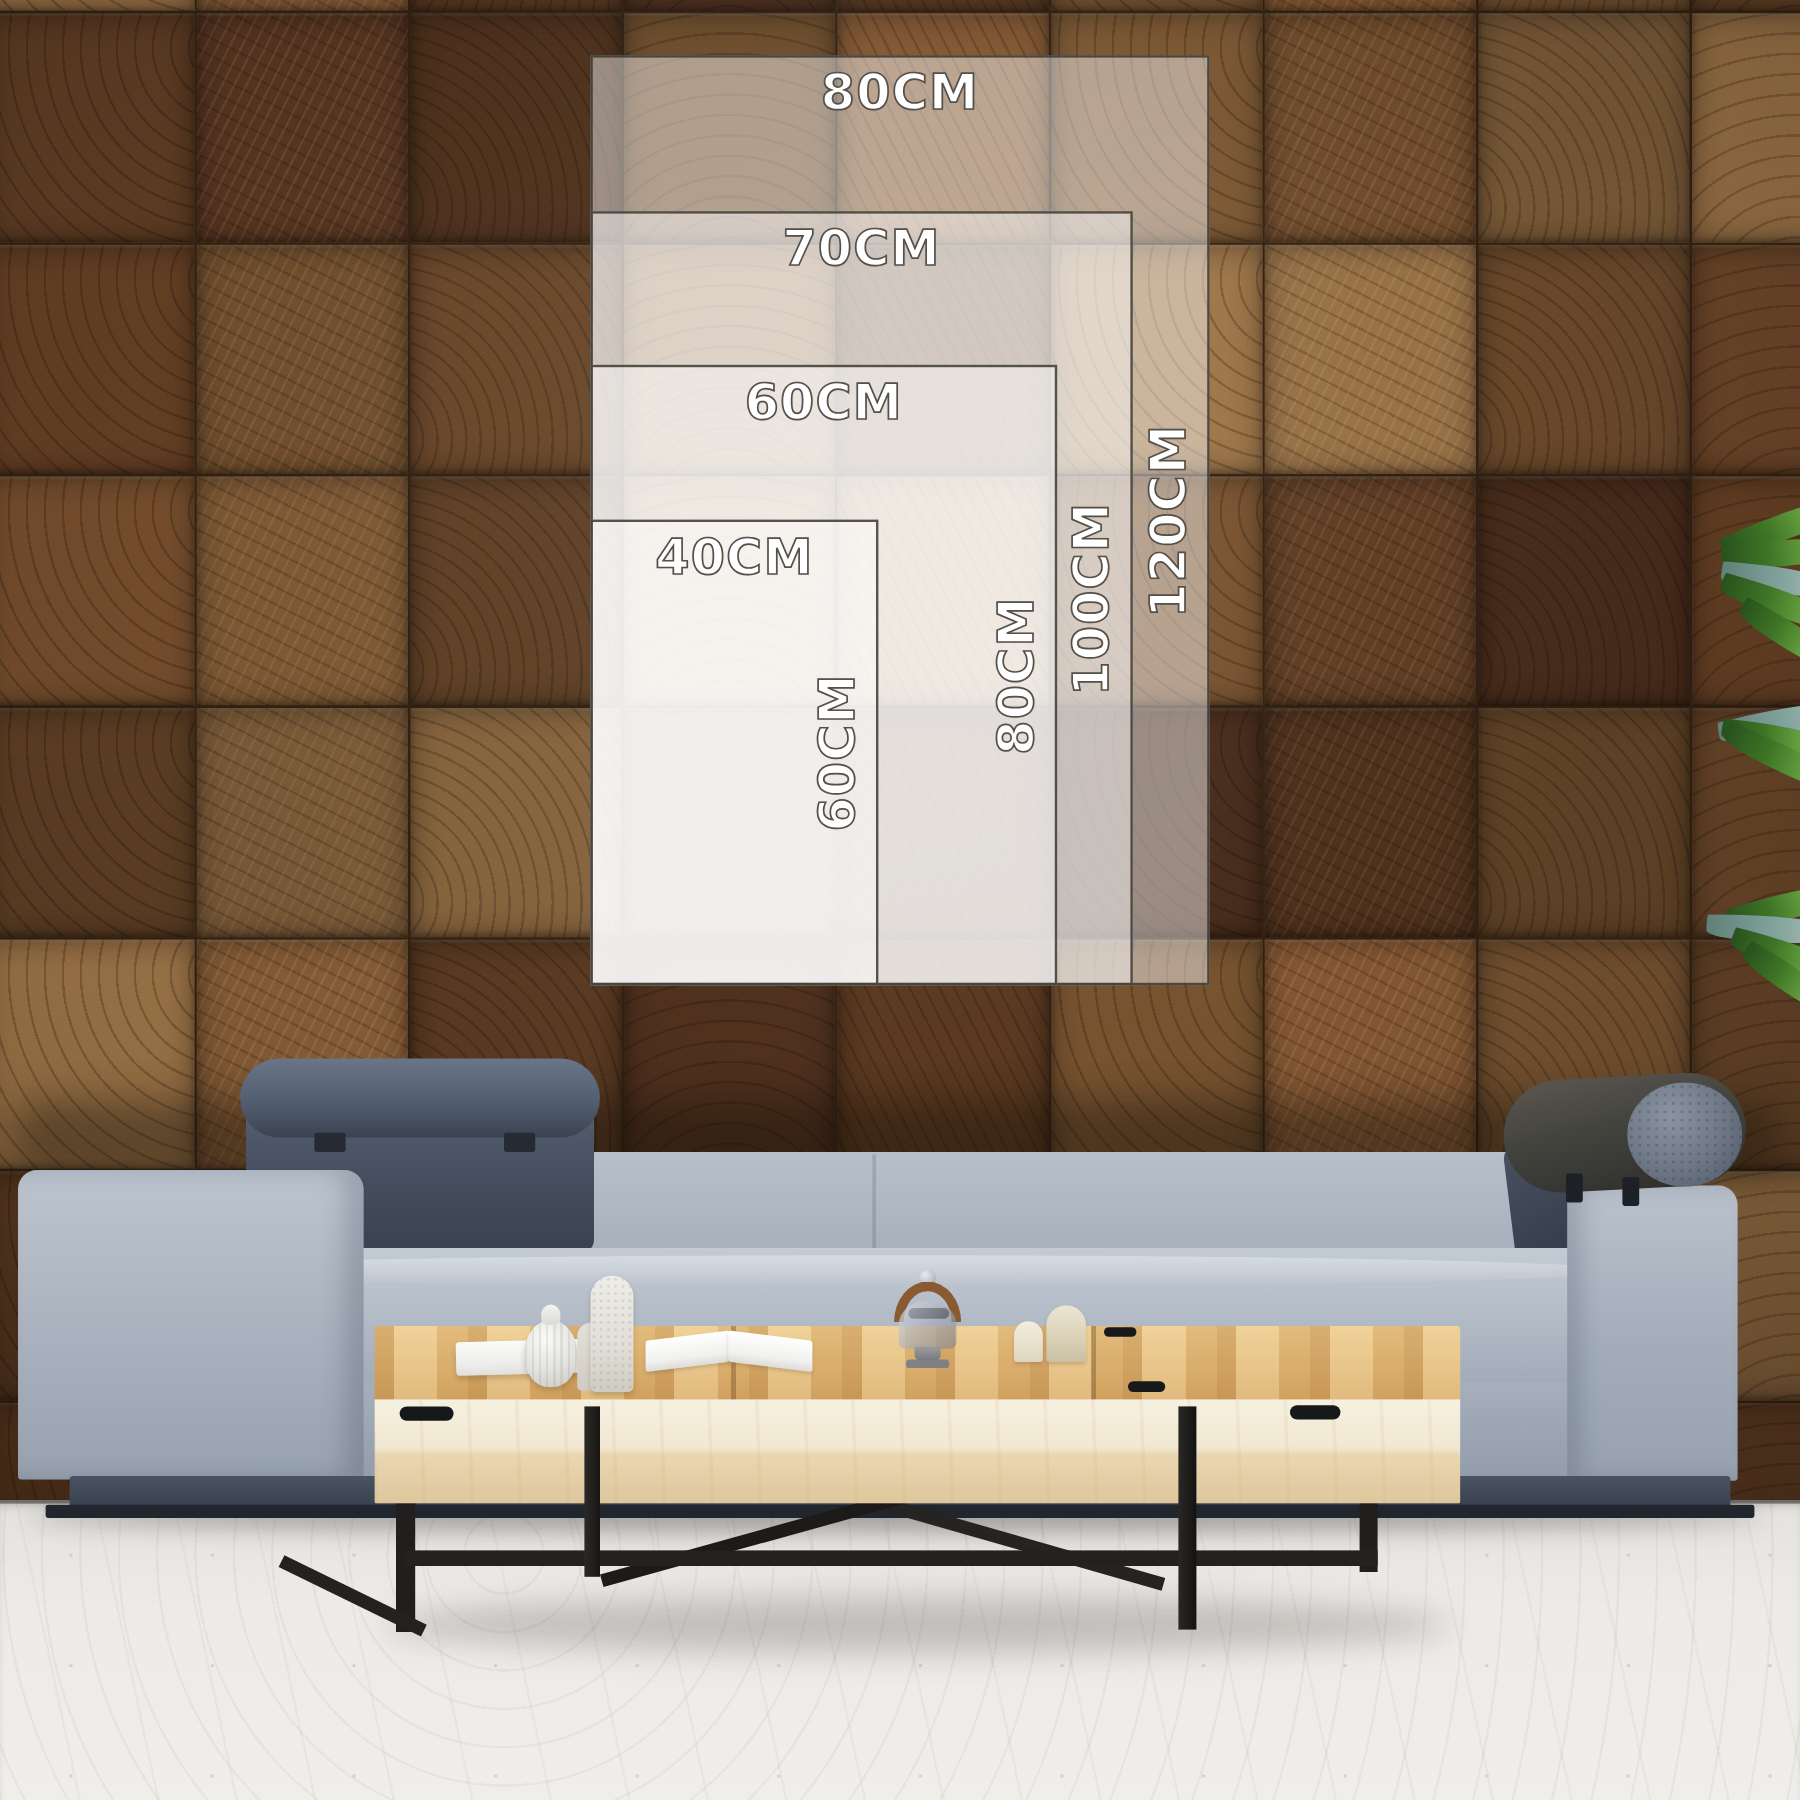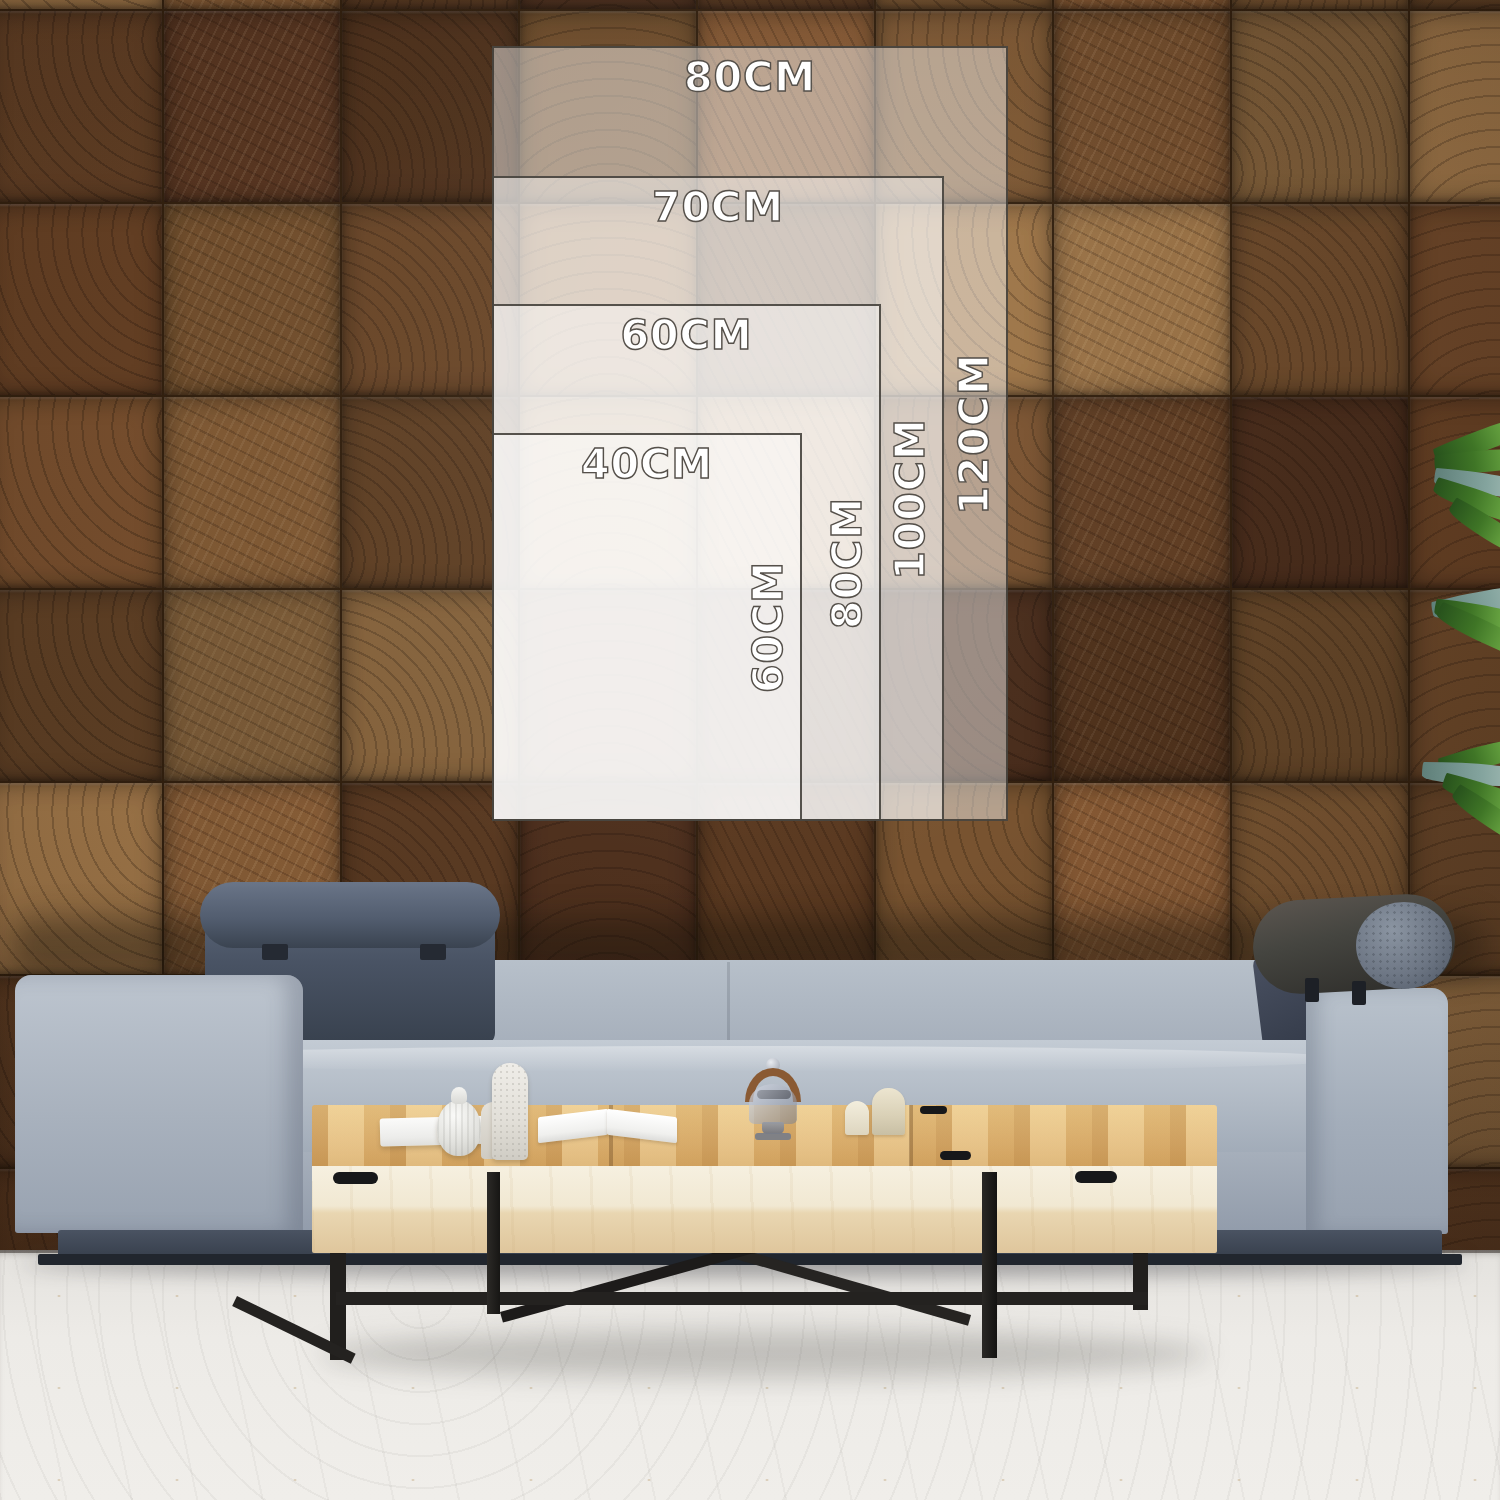--- a/index.html
+++ b/index.html
@@ -23,21 +23,21 @@
                  linear-gradient(180deg, rgba(0,0,0,0.05) 0%, rgba(0,0,0,0) 20%, rgba(0,0,0,0) 70%, rgba(20,10,5,0.28) 100%);}
   .sofa-wall-shadow{position:absolute;left:8px;top:918px;width:1478px;height:56px;background:rgba(22,15,9,0.38);
       filter:blur(15px);border-radius:40px;z-index:2;}
 
   
   .size-guide{position:absolute;left:0;top:0;width:1500px;height:1253px;z-index:3;}
   .size-rect{position:absolute;background:rgba(255,255,255,0.45);border:2px solid rgba(58,54,48,0.85);}
   .r0{left:492px;top:46px;width:516px;height:775px;}
   .r1{left:492px;top:176px;width:452px;height:645px;}
   .r2{left:492px;top:304px;width:389px;height:517px;}
-  .r3{left:492px;top:433px;width:310px;height:388px;}
+  .r3{left:492px;top:433px;width:240px;height:388px;}
   .dim-label{position:absolute;font-weight:700;font-size:41px;line-height:1;color:#ffffff;letter-spacing:1px;
       -webkit-text-stroke:1.4px #55504a;text-shadow:0 0 1px rgba(85,80,74,0.9);white-space:nowrap;}
   .dim-label.top{top:9px;left:50%;transform:translateX(-50%);}
   .dim-label.side{left:calc(100% - 32px);top:50%;transform:translate(-50%,-50%) rotate(-90deg);}
 
   
   .plant{position:absolute;left:1398px;top:400px;width:102px;height:480px;z-index:4;}
   .leaf{position:absolute;width:100px;height:24px;transform-origin:100% 50%;
         border-radius:2% 98% 12% 88% / 55% 45% 55% 45%;
         background:linear-gradient(90deg,#27511c 0%,#3f7526 40%,#67a341 75%,#8fbf5e 100%);}

